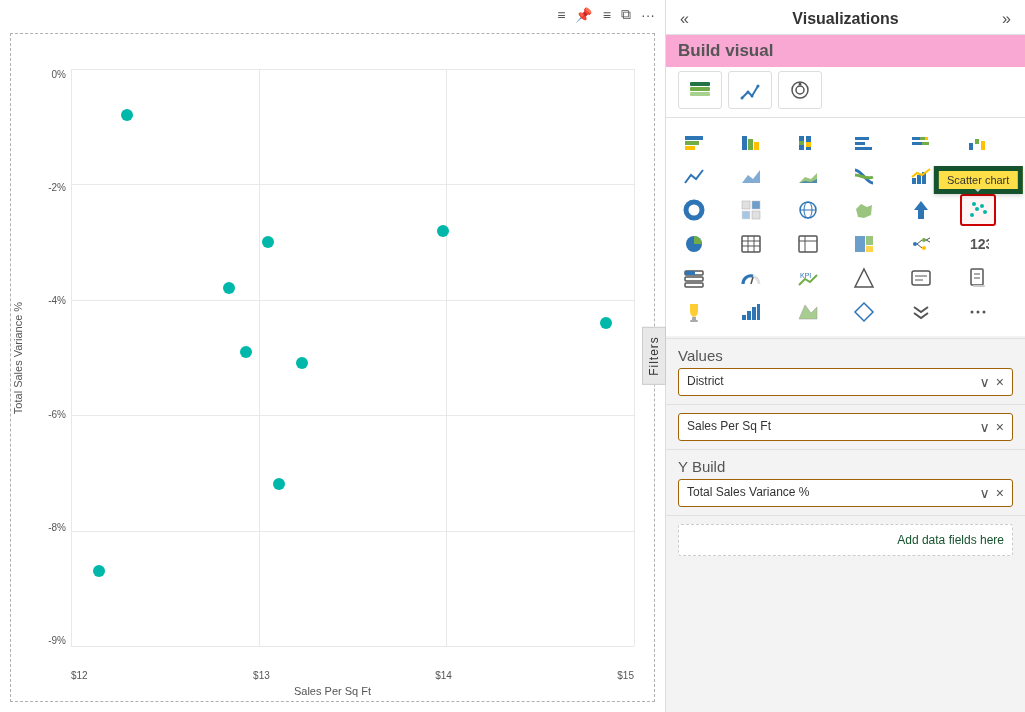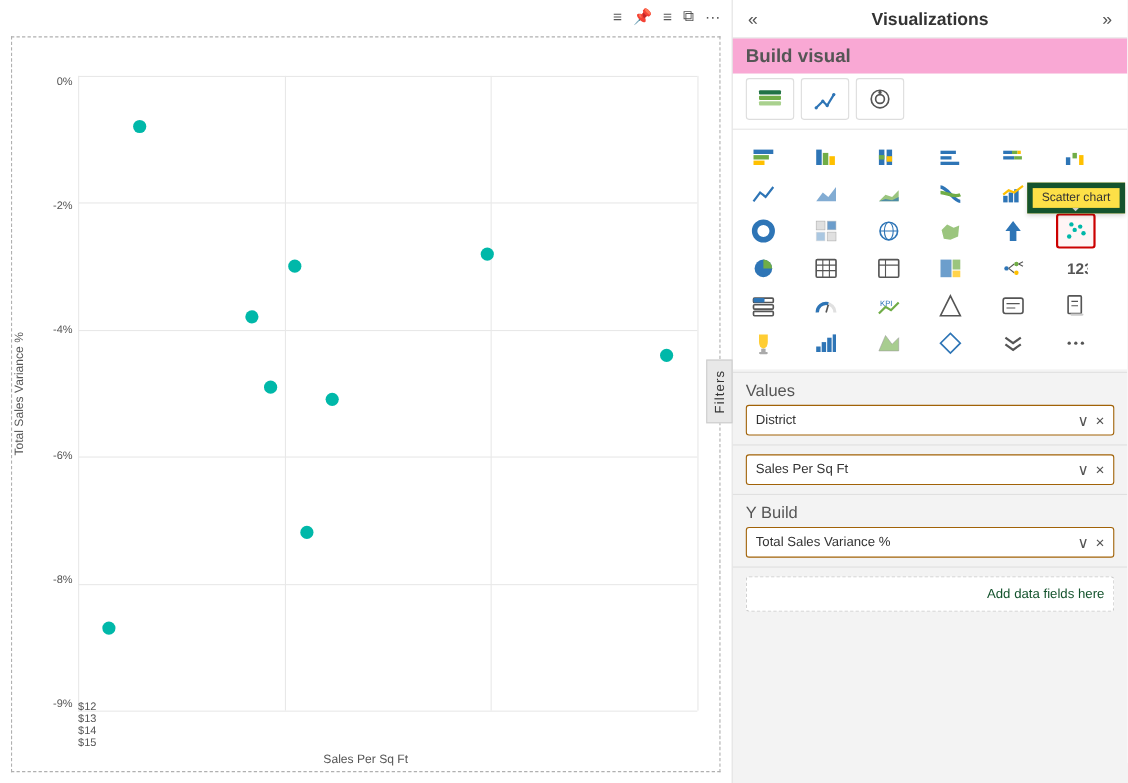--- a/index.html
+++ b/index.html
@@ -94,21 +94,20 @@
       color: #555;
     }
 
     .x-axis-labels {
       position: absolute;
       bottom: 20px;
       left: 60px;
       right: 20px;
       display: flex;
       justify-content: space-between;
-      flex-direction: column;
     }
 
     .x-label {
       font-size: 10px;
       color: #555;
     }
 
     .x-axis-title {
       position: absolute;
       bottom: 4px;

